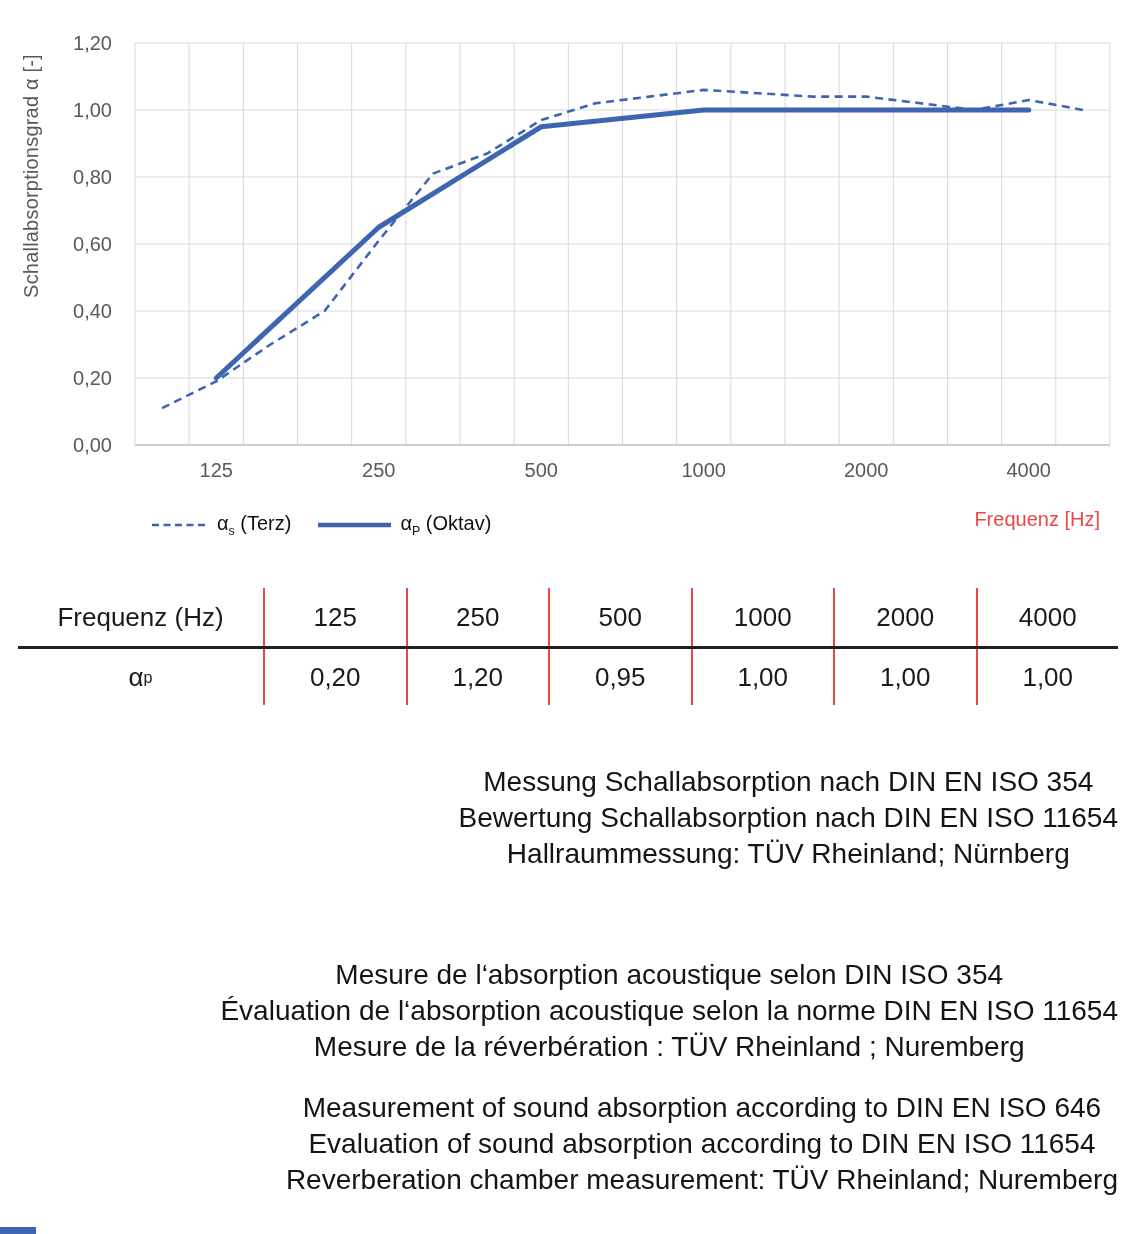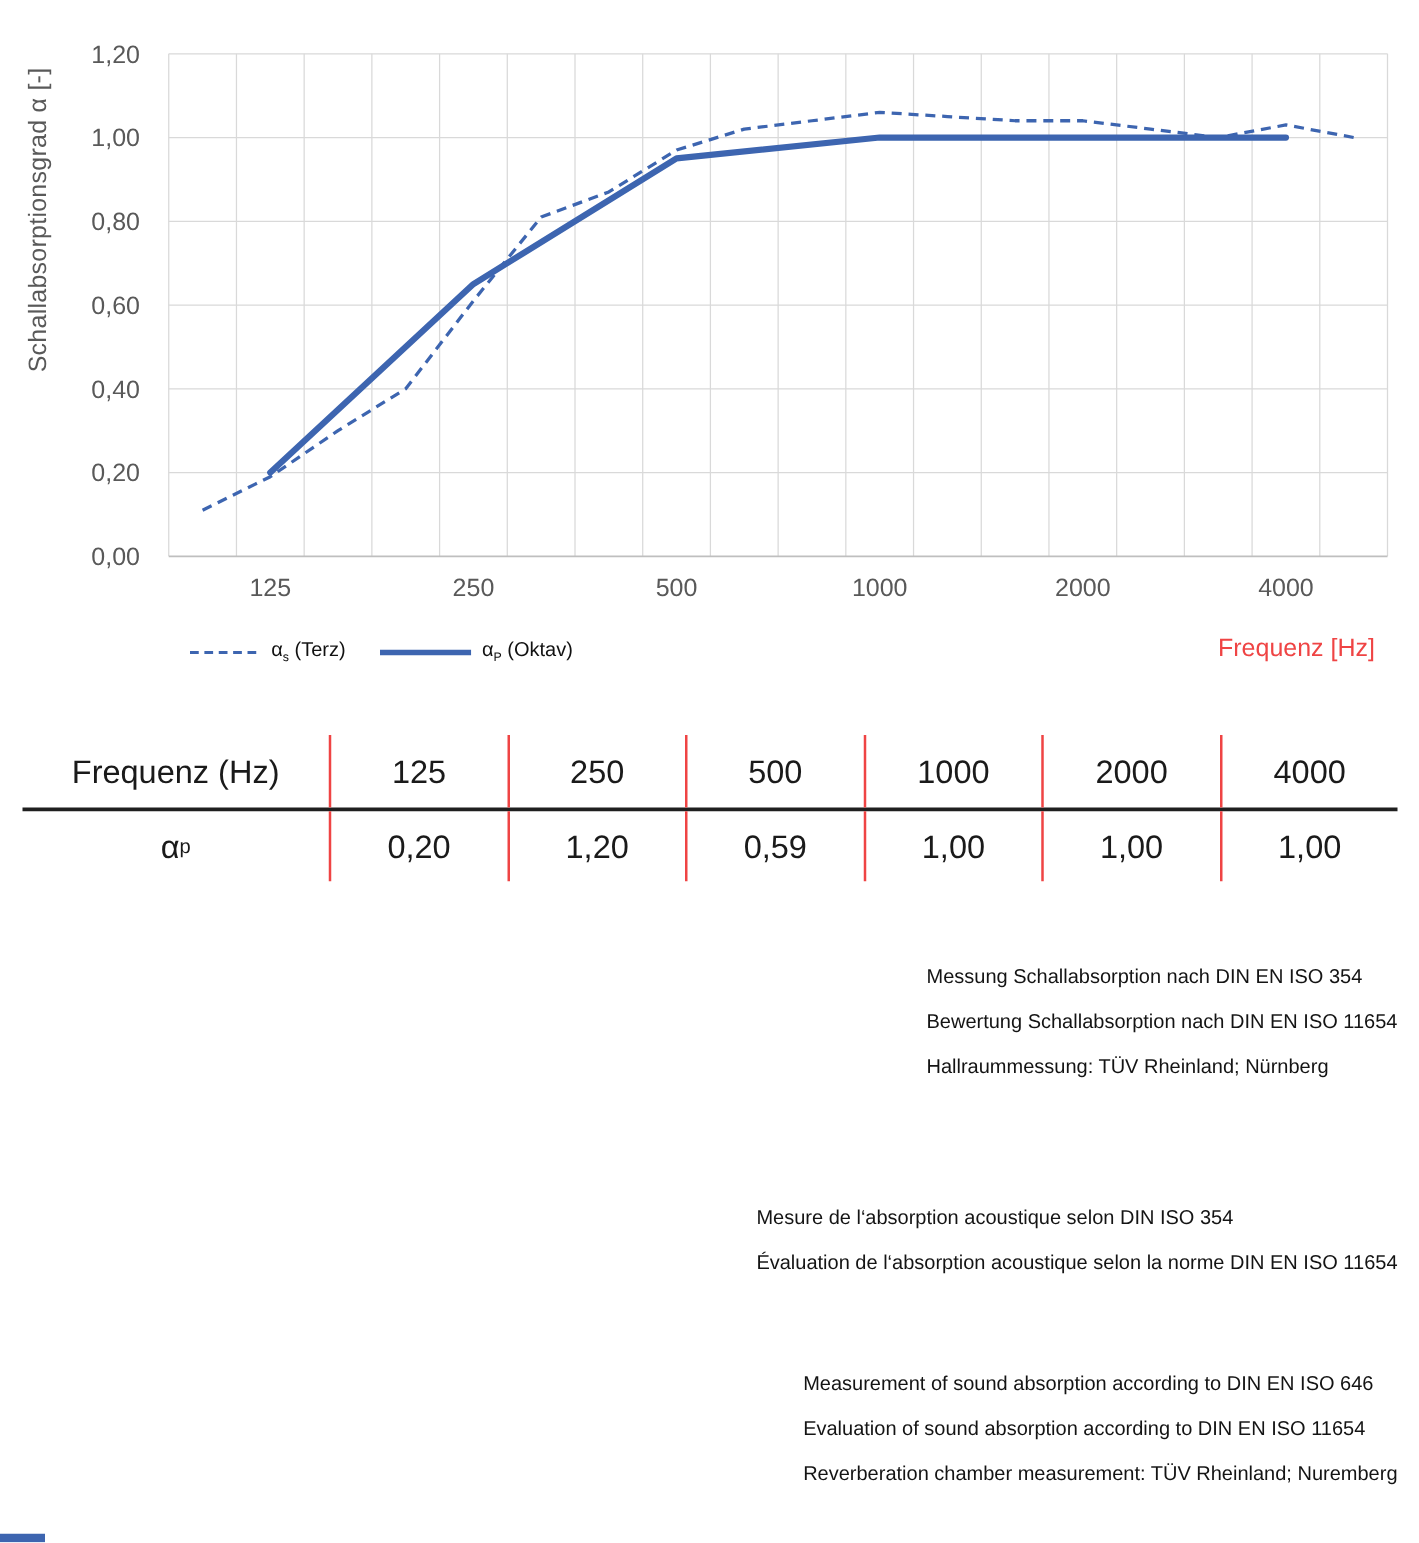--- a/index.html
+++ b/index.html
@@ -8,37 +8,37 @@
   .page{position:relative;width:1135px;height:1234px;background:#fff;overflow:hidden}
 
   
   #chart-svg{position:absolute;left:0;top:0}
   .y-axis-title{position:absolute;left:31px;top:176px;transform:translate(-50%,-50%) rotate(-90deg);
     font-size:20px;color:#595959;white-space:nowrap;letter-spacing:.2px}
   .x-axis-title{position:absolute;right:35px;top:508px;font-size:20px;color:#ef4444}
 
   
   .legend{position:absolute;left:152px;top:512px;display:flex;align-items:center;gap:27px;
-    font-size:16px;color:#111}
+    font-size:20px;color:#111}
   .legend-item{display:flex;align-items:center;gap:9px}
   .legend-line{display:block}
   sub{font-size:.62em}
 
   
   .ptable{position:absolute;left:18px;top:588px;width:1100px;font-size:26px;color:#1a1a1a}
   .trow{display:flex}
   .tcell{flex:1;height:58px;display:flex;align-items:center;justify-content:center;
     border-right:2px solid #ef4444}
   .tcell:last-child{border-right:none}
   .tcell.c0{flex:none;width:247px}
   .trow.vals .tcell{height:56px}
   .trule{height:3px;background:#1f1f1f}
 
   
-  .notes{position:absolute;right:17px;text-align:left;font-size:16px;line-height:36px;color:#141414}
+  .notes{position:absolute;right:17px;text-align:center;font-size:28px;line-height:36px;color:#141414}
   .notes-de{top:764px}
   .notes-fr{top:957px}
   .notes-en{top:1090px}
 
   .accent-bar{position:absolute;left:0;top:1227px;width:36px;height:7px;background:#3d65b0}
 </style>
 </head>
 <body>
 
 <div class="page">
@@ -116,35 +116,36 @@
         <div class="tcell">4000</div>
       </div>
     <div class="trule"></div>
     <div class="trow vals" id="t-vals">
         <div class="tcell c0">
           <span>α</span>
           <sub>p</sub>
         </div>
         <div class="tcell">0,20</div>
         <div class="tcell">1,20</div>
-        <div class="tcell">0,59</div>
+        <div class="tcell">0,95</div>
         <div class="tcell">1,00</div>
         <div class="tcell">1,00</div>
         <div class="tcell">1,00</div>
       </div>
   </div>
 
   <div class="notes notes-de" id="notes-de">
       <div>Messung Schallabsorption nach DIN EN ISO 354</div>
       <div>Bewertung Schallabsorption nach DIN EN ISO 11654</div>
       <div>Hallraummessung: TÜV Rheinland; Nürnberg</div>
     </div>
   <div class="notes notes-fr" id="notes-fr">
       <div>Mesure de l‘absorption acoustique selon DIN ISO 354</div>
       <div>Évaluation de l‘absorption acoustique selon la norme DIN EN ISO 11654</div>
+      <div>Mesure de la réverbération : TÜV Rheinland ; Nuremberg</div>
     </div>
   <div class="notes notes-en" id="notes-en">
       <div>Measurement of sound absorption according to DIN EN ISO 646</div>
       <div>Evaluation of sound absorption according to DIN EN ISO 11654</div>
       <div>Reverberation chamber measurement: TÜV Rheinland; Nuremberg</div>
     </div>
 
   <div class="accent-bar" style="background: rgb(61, 101, 176);"></div>
 </div>
 

